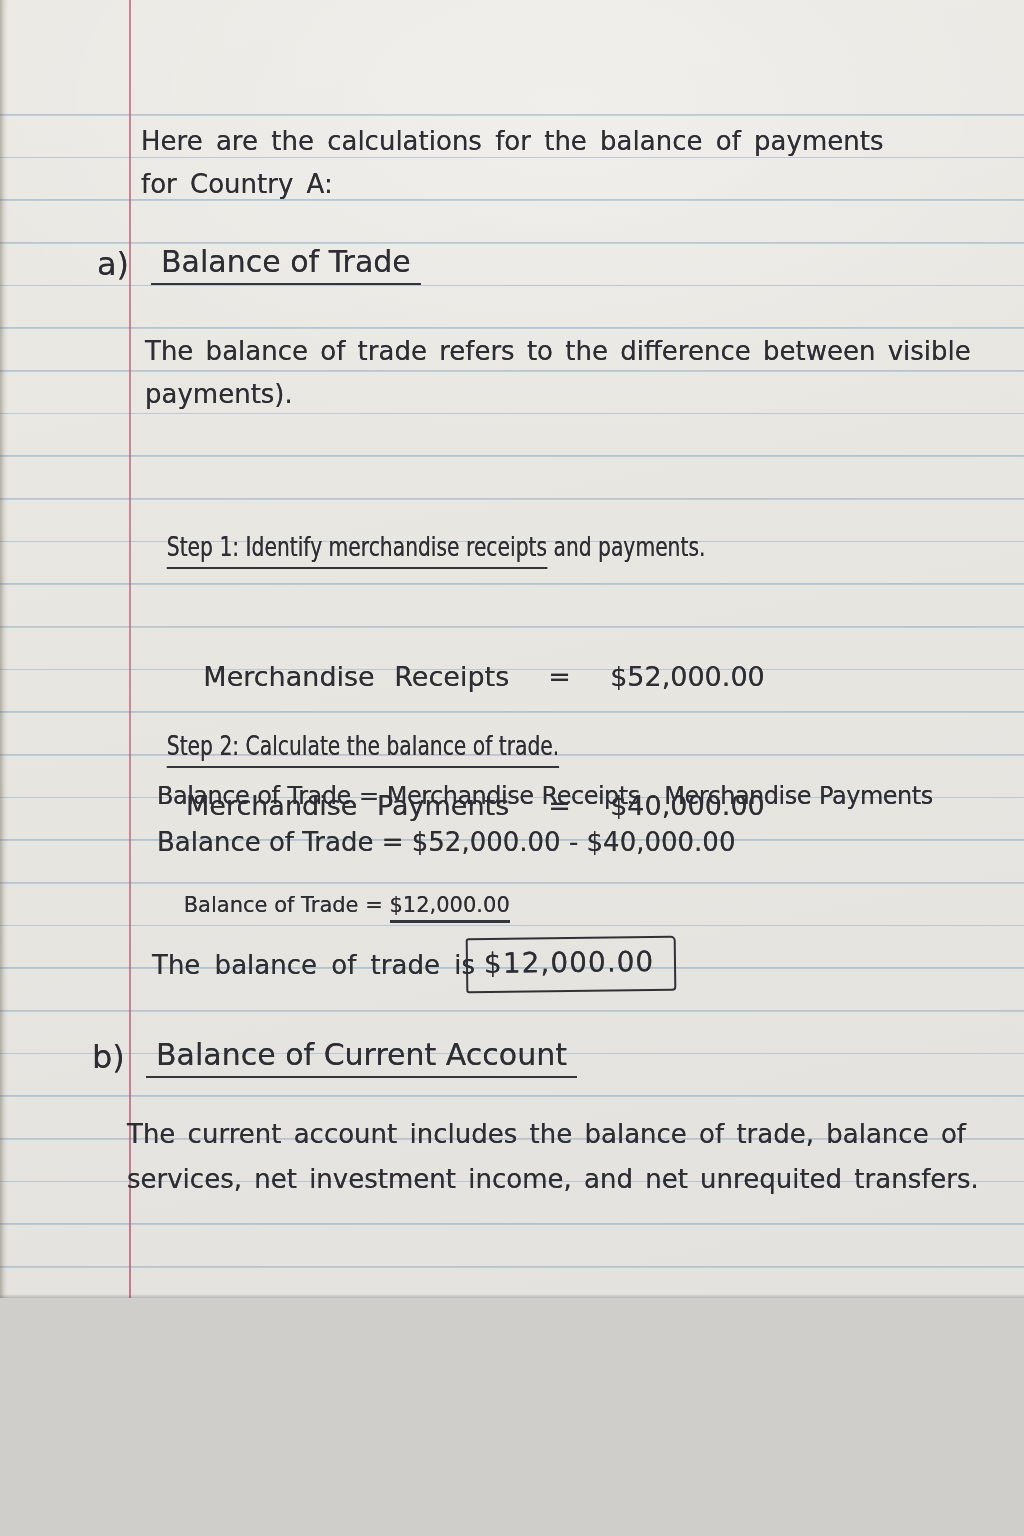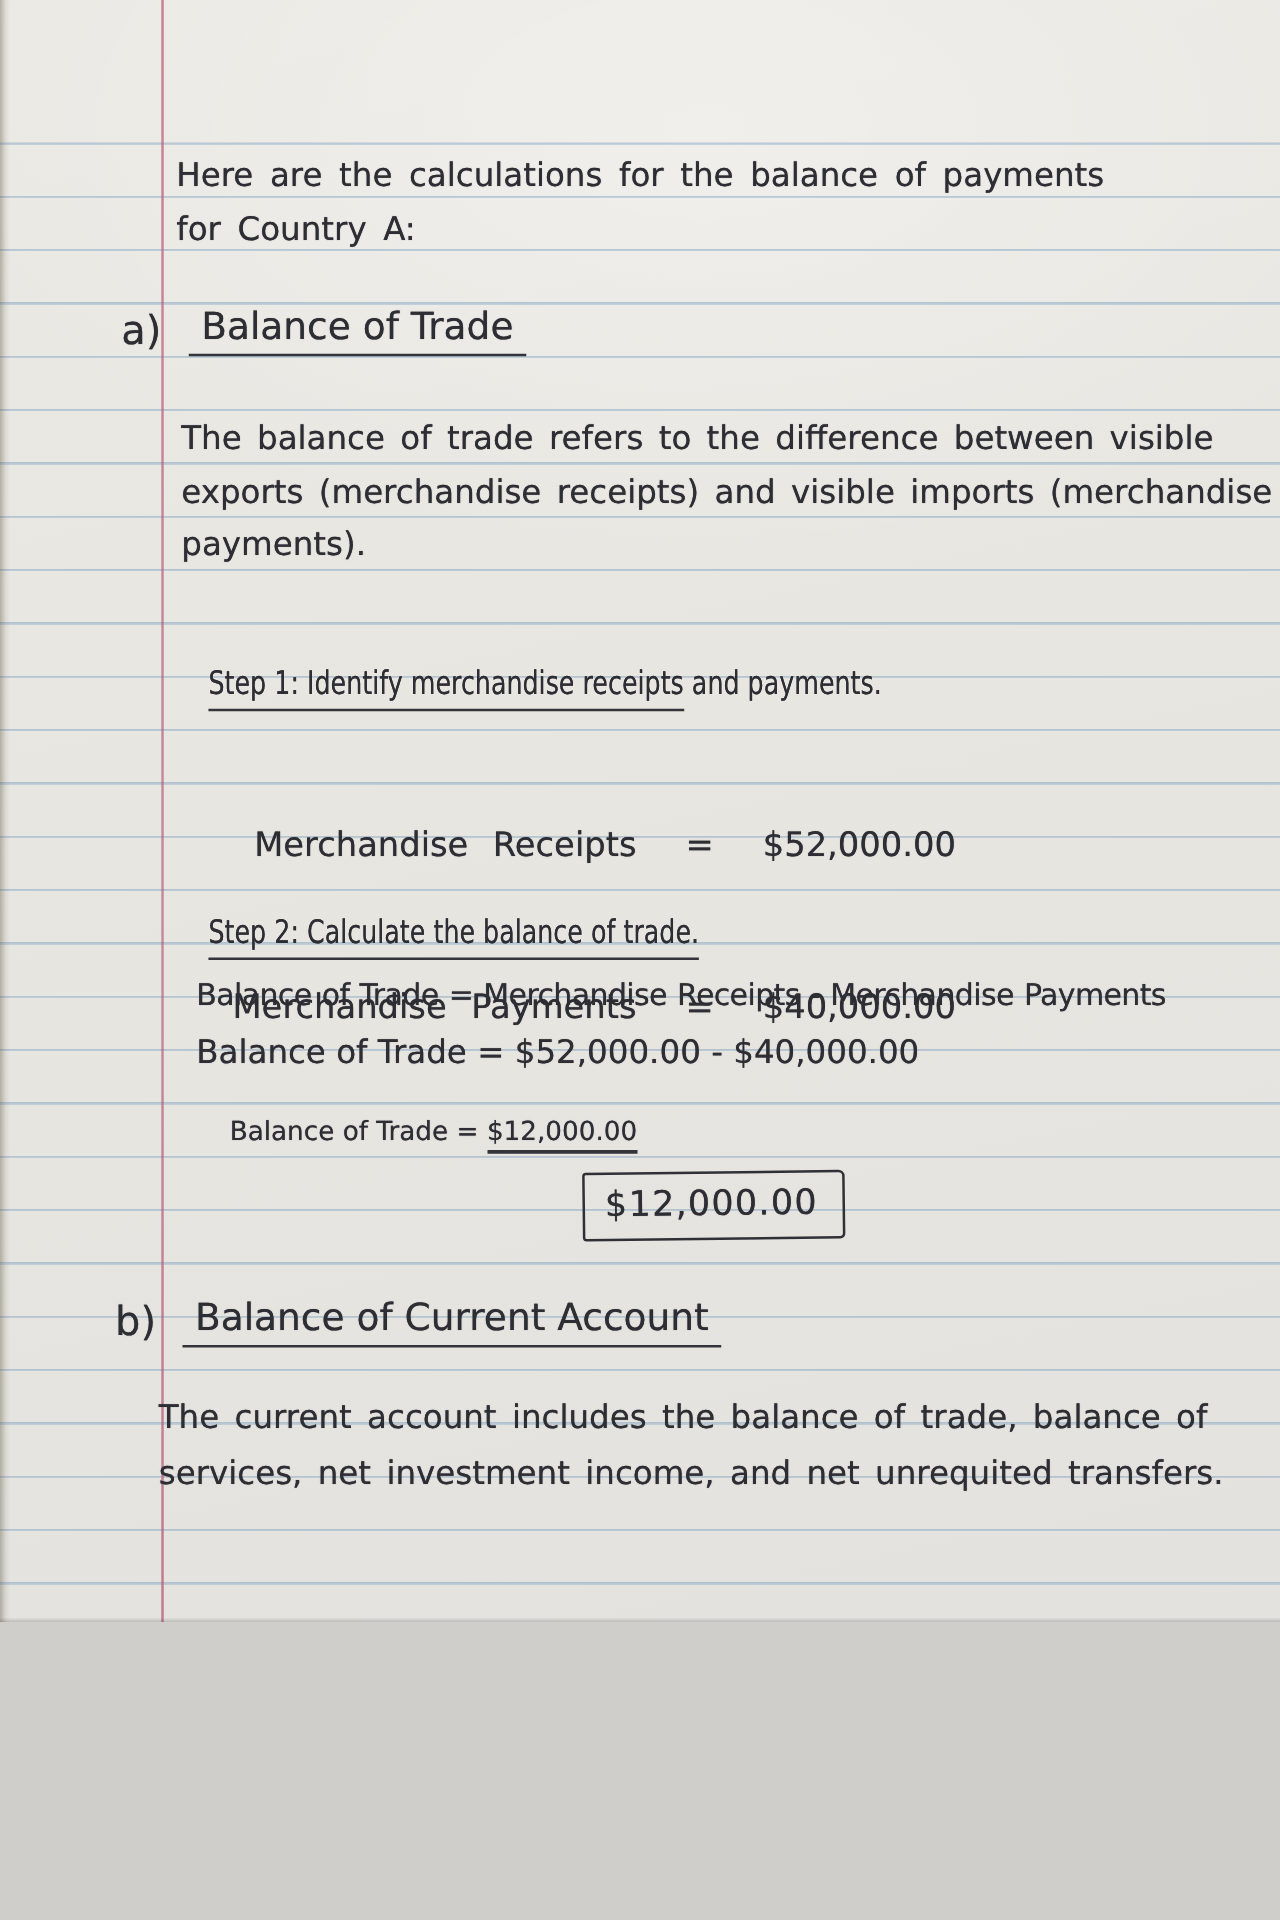--- a/index.html
+++ b/index.html
@@ -98,21 +98,20 @@
   <div class="abs intro ink">
     <div>Here are the calculations for the balance of payments</div>
     <div>for Country A:</div>
   </div>
 
   <div class="abs sec-label ink" style="left:97px; top:245px;">a)</div>
   <div class="abs sec-title ink" style="left:151px; top:244px;">Balance of Trade</div>
 
   <div class="abs para ink" style="left:145px; top:330px;">
     <div>The balance of trade refers to the difference between visible</div>
-    <div>exports (merchandise receipts) and visible imports (merchandise</div>
     <div>payments).</div>
   </div>
 
   <div class="abs step-heading ink" style="left:141px; top:496px;">
     <span class="step-underline">Step 1: Identify merchandise receipts</span><span> and payments.</span>
   </div>
 
   <div class="abs values ink">
     <div>Merchandise Receipts  =  $52,000.00</div>
     <div>Merchandise Payments  =  $40,000.00</div>
@@ -121,20 +120,21 @@
   <div class="abs step-heading ink" style="left:141px; top:695px;">
     <span class="step-underline">Step 2: Calculate the balance of trade.</span>
   </div>
 
   <div class="abs eq eq1 ink">Balance of Trade = Merchandise Receipts - Merchandise Payments</div>
   <div class="abs eq eq2 ink">Balance of Trade = $52,000.00 - $40,000.00</div>
   <div class="abs eq eq3 ink">
     <span>Balance of Trade = </span><span class="eq-result-underline">$12,000.00</span>
   </div>
 
+  <div class="abs result-label ink">The balance of trade is</div>
   <div class="abs result-box ink">
     <span>$12,000.00</span>
   </div>
 
   <div class="abs sec-label ink" style="left:92px; top:1038px;">b)</div>
   <div class="abs sec-title ink" style="left:146px; top:1037px;">Balance of Current Account</div>
 
   <div class="abs para para-b ink">
     <div>The current account includes the balance of trade, balance of</div>
     <div>services, net investment income, and net unrequited transfers.</div>

